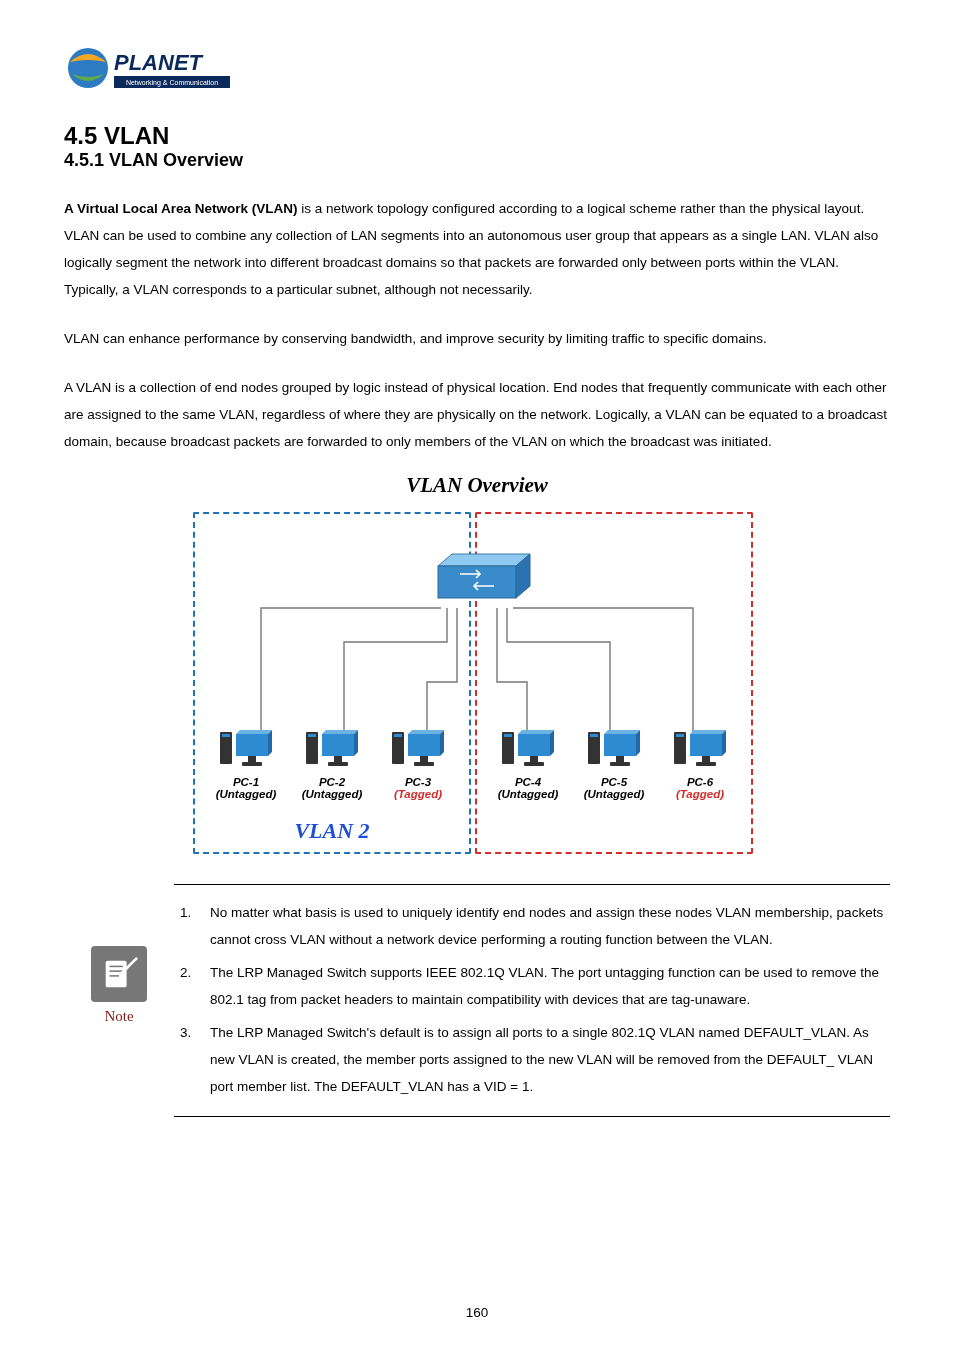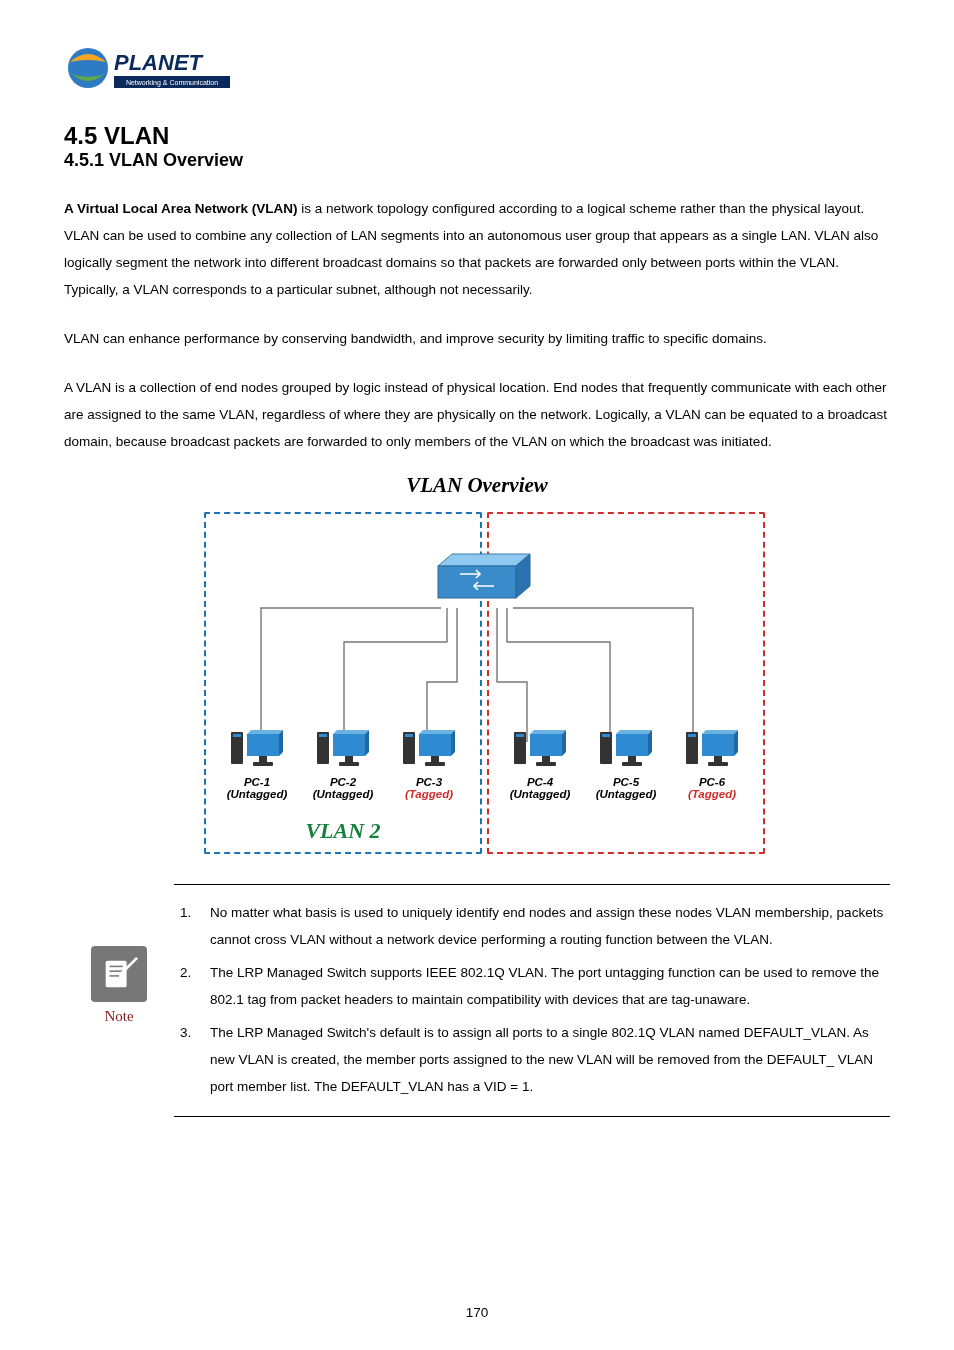--- a/index.html
+++ b/index.html
@@ -16,23 +16,23 @@
   .logo-svg { width: 170px; height: 56px; }
   h1.section-title { font-size: 24px; font-weight: bold; }
   h2.sub-title { font-size: 18px; font-weight: bold; margin-bottom: 24px; }
   p.body-para { font-size: 13.5px; line-height: 2.0; margin-bottom: 18px; margin-top: 22px; }
   p.body-para .lead-bold { font-weight: bold; }
   .diagram-wrap { display: flex; justify-content: center; margin: 8px 0 28px 0; font-style: italic; }
   .diagram { width: 576px; }
   .diagram-title { text-align: center; font-family: Georgia, 'Times New Roman', serif; font-size: 21px; font-weight: bold; margin-bottom: 14px; }
   .diagram-canvas { position: relative; height: 344px; }
   .vlan-box { position: absolute; border: 2px dashed; border-radius: 2px; }
-  .vlan2-box { left: 15px; top: 0; width: 278px; height: 342px; border-color: #1e73b8; }
-  .vlan3-box { right: 0; top: 0; width: 278px; height: 342px; border-color: #d22d2d; }
-  .vlan-name { position: absolute; bottom: 8px; width: 100%; text-align: center; font-family: Georgia, 'Times New Roman', serif; font-size: 22px; font-weight: bold; color:#15803d; }
+  .vlan2-box { left: 4px; top: 0; width: 278px; height: 342px; border-color: #1e73b8; }
+  .vlan3-box { right: 12px; top: 0; width: 278px; height: 342px; border-color: #d22d2d; }
+  .vlan-name { position: absolute; bottom: 8px; width: 100%; text-align: center; font-family: Georgia, 'Times New Roman', serif; font-size: 22px; font-weight: bold; color:#1d4ed8; }
   .switch-svg { position: absolute; left: 50%; top: 32px; transform: translateX(-50%); }
   .pc-row { position: absolute; bottom: 52px; display: flex; justify-content: space-around; width: 100%; padding: 0 8px; }
   .pc { display: flex; flex-direction: column; align-items: center; width: 82px; }
   .pc-label { font-size: 11.5px; font-weight: bold; text-align:center; margin-top:4px; }
   .pc-tag { font-size: 11.5px; font-weight: bold; }
   .pc-tag.un { color:#000; }
   .pc-tag.tg { color:#d22d2d; }
   .cables { position:absolute; left:0; top:0; width:100%; height:100%; pointer-events:none; }
 
   .note-block { display: flex; align-items: flex-start; margin-top: 14px; }
@@ -209,13 +209,13 @@
         <div class="note-num">2.</div>
         <div class="note-text">The LRP Managed Switch supports IEEE 802.1Q VLAN. The port untagging function can be used to remove the 802.1 tag from packet headers to maintain compatibility with devices that are tag-unaware.</div>
       </div>
       <div class="note-item">
         <div class="note-num">3.</div>
         <div class="note-text">The LRP Managed Switch's default is to assign all ports to a single 802.1Q VLAN named DEFAULT_VLAN. As new VLAN is created, the member ports assigned to the new VLAN will be removed from the DEFAULT_ VLAN port member list. The DEFAULT_VLAN has a VID = 1.</div>
       </div>
     </div>
 </div>
 
-<div class="page-num">170</div>
+<div class="page-num">160</div>
 
 </body></html>

